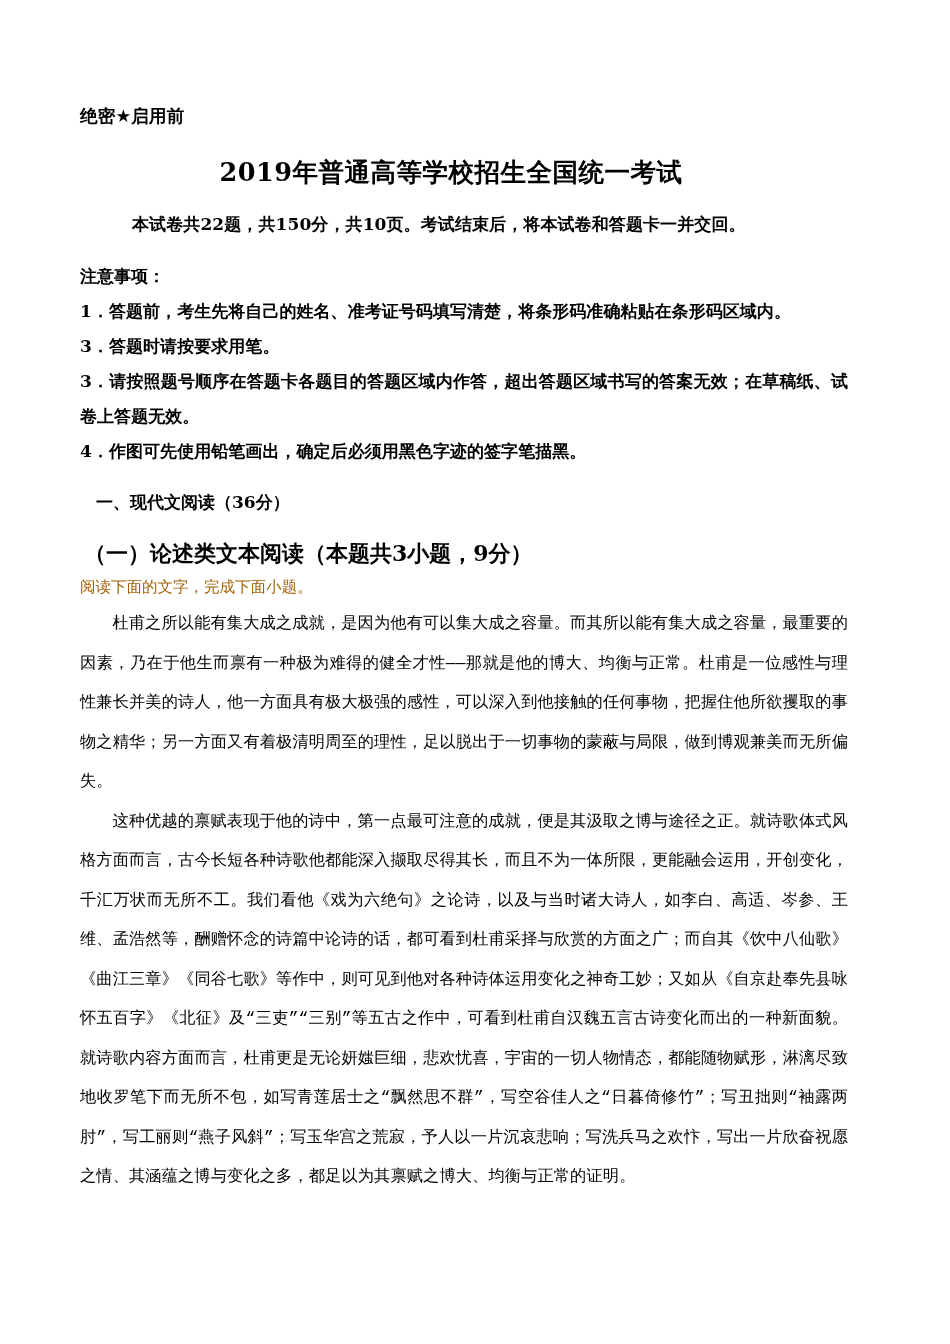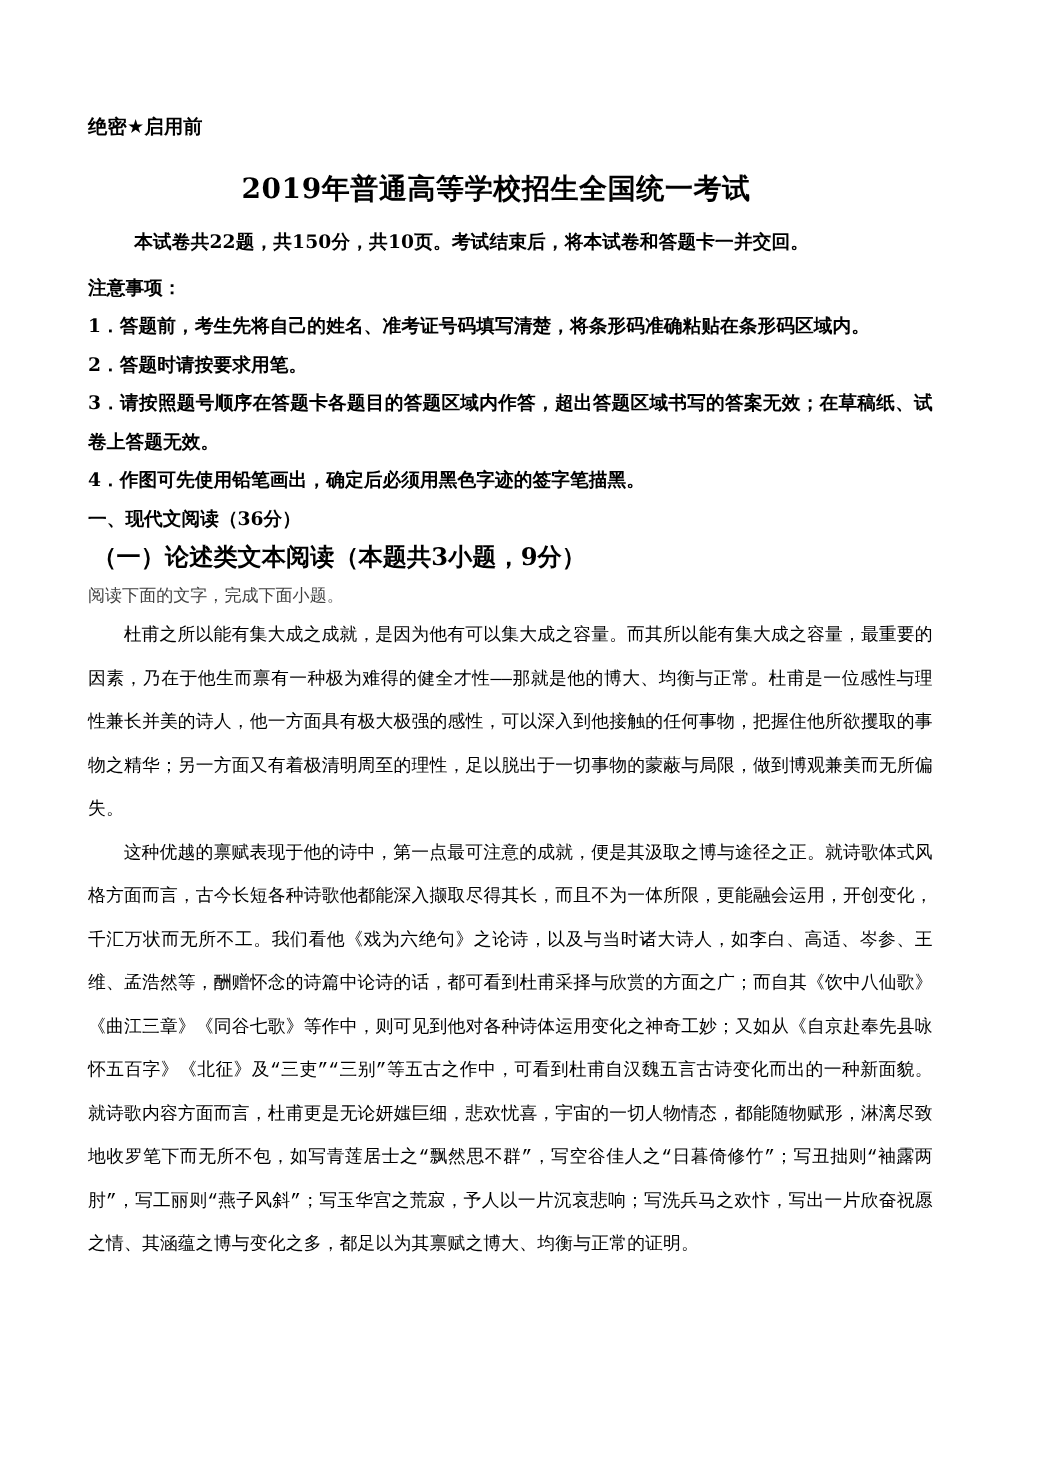--- a/index.html
+++ b/index.html
@@ -56,21 +56,21 @@
     padding-right: 14px;
   }
 
   
   .notice-lead {
     font-family: "DejaVu Serif", "Liberation Serif", serif;
     font-weight: 700;
     font-size: 17px;
     line-height: 34px;
     text-indent: 2em;
-    margin: 8px;
+    margin: 18px;
     letter-spacing: 0.1px;
   }
   .notice-head {
     font-family: "DejaVu Serif", "Liberation Serif", serif;
     font-weight: 700;
     font-size: 17px;
     line-height: 35px;
     margin: 0;
   }
   .notice-item {
@@ -83,38 +83,38 @@
     text-justify: inter-ideograph;
     letter-spacing: 0.05px;
   }
 
   
   .section-heading {
     font-family: "DejaVu Serif", "Liberation Serif", serif;
     font-weight: 700;
     font-size: 17px;
     line-height: 35px;
-    margin: 0;
+    margin: 16px;
   }
   .subsection-heading {
     font-family: "DejaVu Serif", "Liberation Serif", serif;
     font-weight: 700;
     font-size: 22px;
     line-height: 35px;
     margin: 0;
     padding-left: 4px;
   }
 
   
   .instruction {
     font-family: "DejaVu Serif", "Liberation Serif", serif;
     font-weight: 400;
     font-size: 15.5px;
     line-height: 32px;
-    color: #404040;
+    color: #a16207;
     margin: 0 0 2px 0;
   }
 
   
   .body-par {
     font-family: Liberation Mono, monospace;
     font-weight: 500;
     font-size: 16.2px;
     line-height: 39.5px;
     text-indent: 2em;
@@ -136,21 +136,21 @@
   <p class="secrecy">绝密★启用前</p>
 
   <h1 class="exam-title">2019年普通高等学校招生全国统一考试</h1>
 
 
   <p class="notice-lead">本试卷共22题，共150分，共10页。考试结束后，将本试卷和答题卡一并交回。</p>
 
   <p class="notice-head">注意事项：</p>
 
   <p class="notice-item">1．答题前，考生先将自己的姓名、准考证号码填写清楚，将条形码准确粘贴在条形码区域内。</p>
-  <p class="notice-item">2．答题时请按要求用笔。</p>
+  <p class="notice-item">3．答题时请按要求用笔。</p>
   <p class="notice-item">3．请按照题号顺序在答题卡各题目的答题区域内作答，超出答题区域书写的答案无效；在草稿纸、试卷上答题无效。</p>
   <p class="notice-item">4．作图可先使用铅笔画出，确定后必须用黑色字迹的签字笔描黑。</p>
 
   <p class="section-heading">一、现代文阅读（36分）</p>
 
   <p class="subsection-heading">（一）论述类文本阅读（本题共3小题，9分）</p>
 
   <p class="instruction">阅读下面的文字，完成下面小题。</p>
 
   <p class="body-par">杜甫之所以能有集大成之成就，是因为他有可以集大成之容量。而其所以能有集大成之容量，最重要的因素，乃在于他生而禀有一种极为难得的健全才性——那就是他的博大、均衡与正常。杜甫是一位感性与理性兼长并美的诗人，他一方面具有极大极强的感性，可以深入到他接触的任何事物，把握住他所欲攫取的事物之精华；另一方面又有着极清明周至的理性，足以脱出于一切事物的蒙蔽与局限，做到博观兼美而无所偏失。</p>

